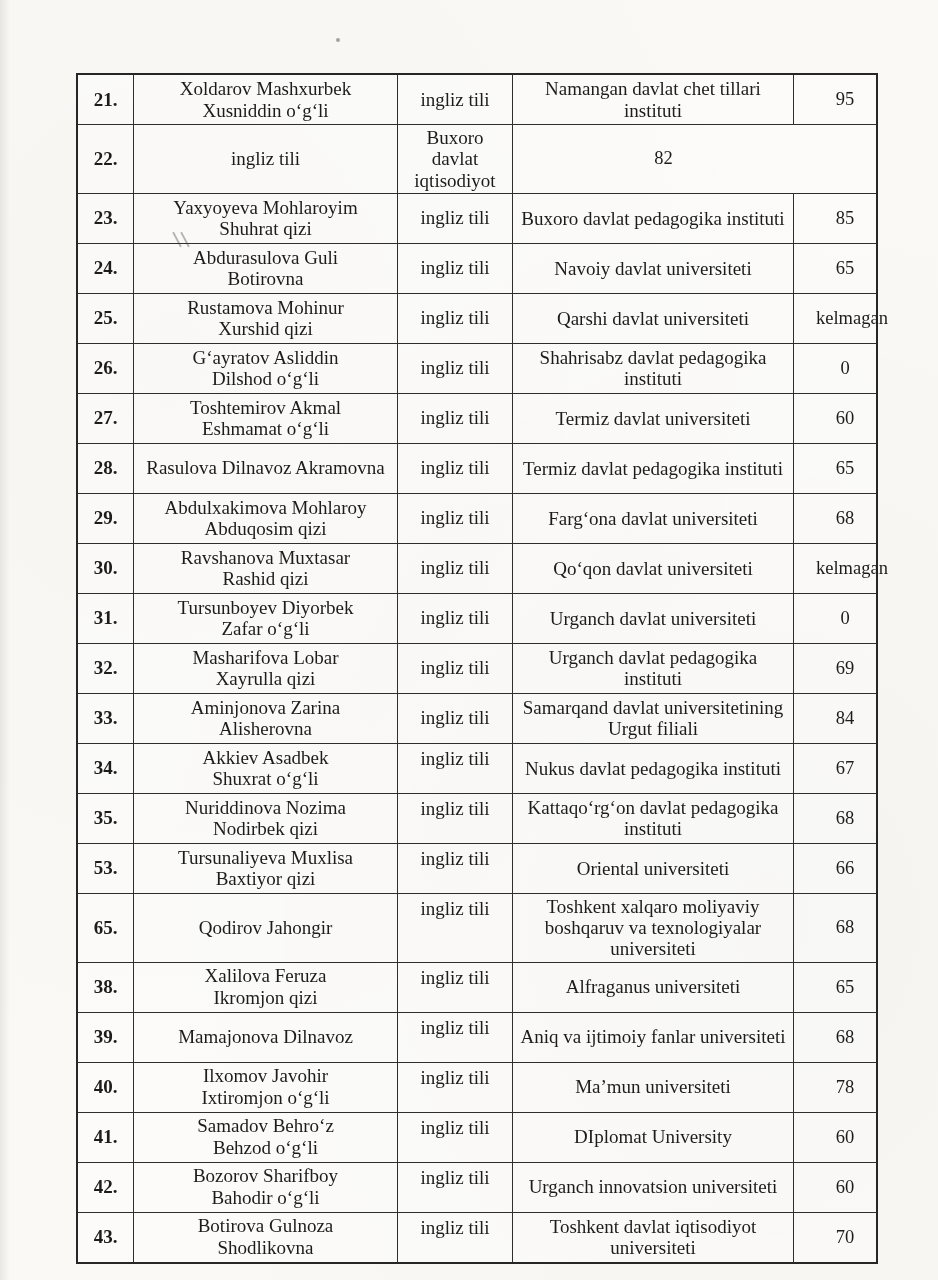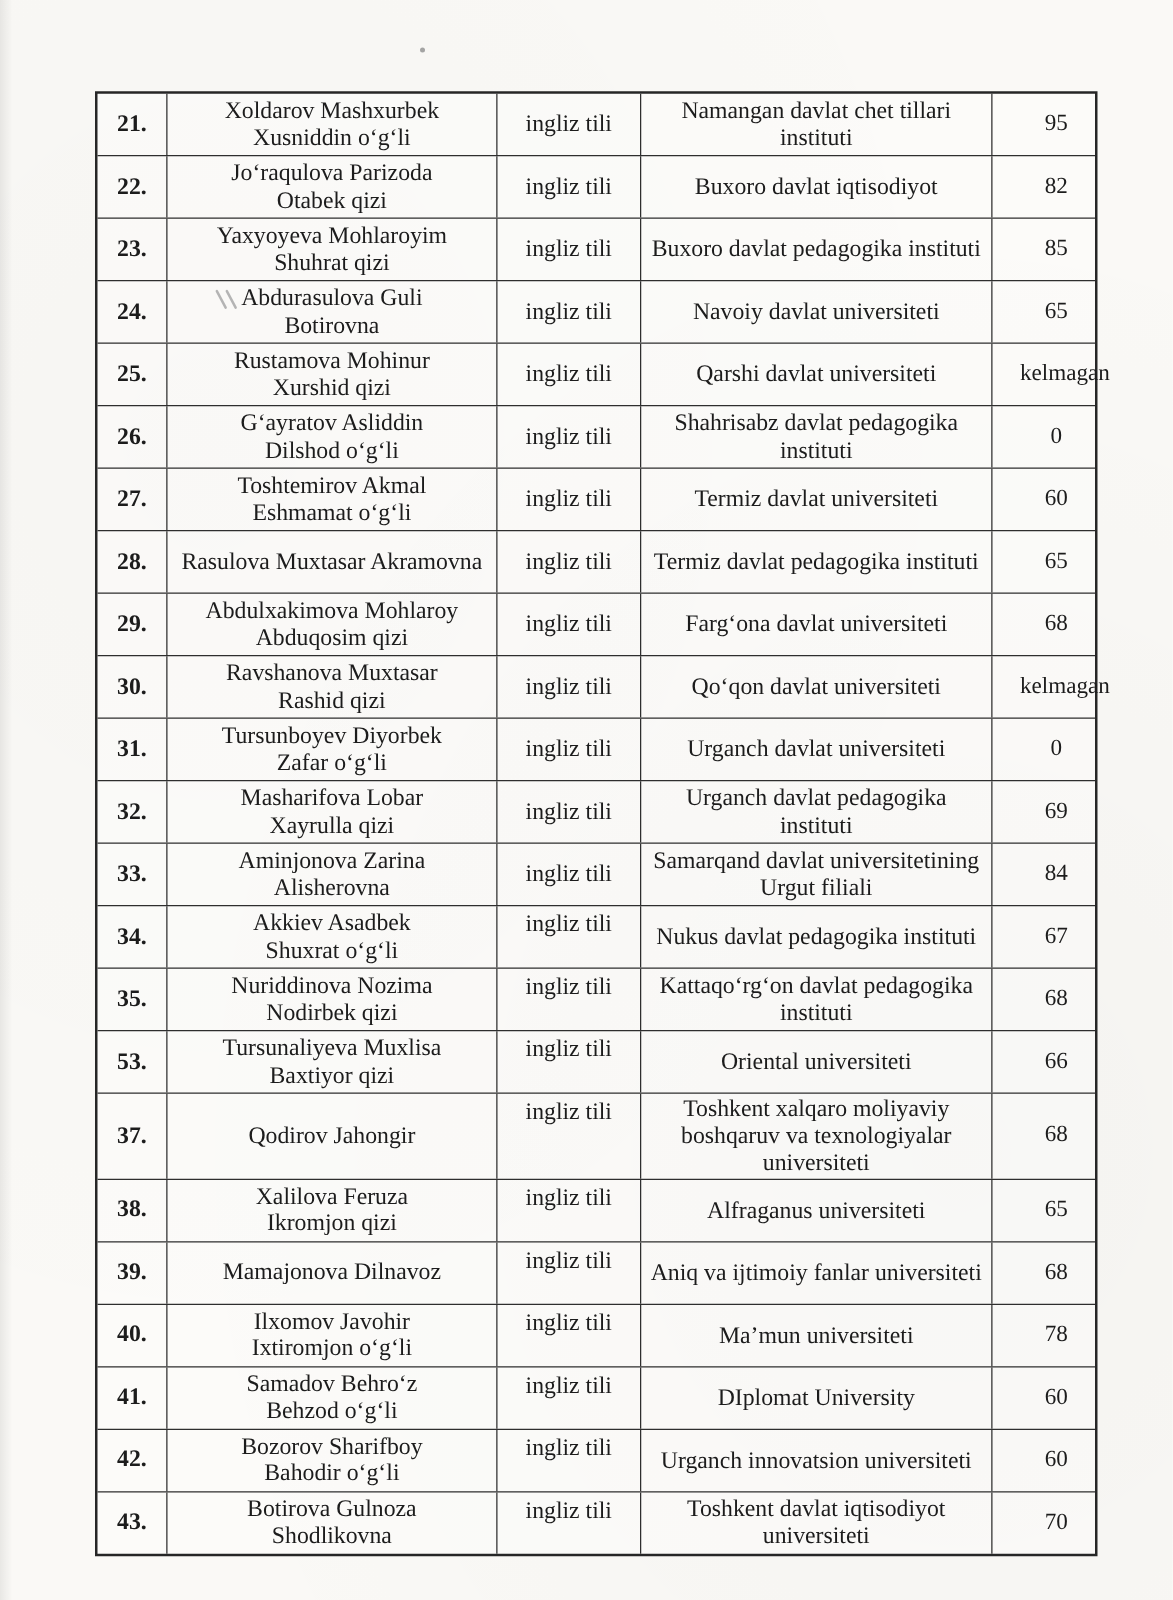--- a/index.html
+++ b/index.html
@@ -68,22 +68,20 @@
       <div class="row">
         <div class="cell cell-num">21.</div>
         <div class="cell cell-name">Xoldarov Mashxurbek
 Xusniddin o‘g‘li</div>
         <div class="cell cell-subject">ingliz tili</div>
         <div class="cell cell-inst">Namangan davlat chet tillari instituti</div>
         <div class="cell cell-score">95</div>
       </div>
       <div class="row">
         <div class="cell cell-num">22.</div>
-        <div class="cell cell-name">Jo‘raqulova Parizoda
-Otabek qizi</div>
         <div class="cell cell-subject">ingliz tili</div>
         <div class="cell cell-inst">Buxoro davlat iqtisodiyot</div>
         <div class="cell cell-score">82</div>
       </div>
       <div class="row">
         <div class="cell cell-num">23.</div>
         <div class="cell cell-name">Yaxyoyeva Mohlaroyim
 Shuhrat qizi</div>
         <div class="cell cell-subject">ingliz tili</div>
         <div class="cell cell-inst">Buxoro davlat pedagogika instituti</div>
@@ -116,21 +114,21 @@
       <div class="row">
         <div class="cell cell-num">27.</div>
         <div class="cell cell-name">Toshtemirov Akmal
 Eshmamat o‘g‘li</div>
         <div class="cell cell-subject">ingliz tili</div>
         <div class="cell cell-inst">Termiz davlat universiteti</div>
         <div class="cell cell-score">60</div>
       </div>
       <div class="row">
         <div class="cell cell-num">28.</div>
-        <div class="cell cell-name">Rasulova Muxtasar Akramovna</div>
+        <div class="cell cell-name">Rasulova Dilnavoz Akramovna</div>
         <div class="cell cell-subject">ingliz tili</div>
         <div class="cell cell-inst">Termiz davlat pedagogika instituti</div>
         <div class="cell cell-score">65</div>
       </div>
       <div class="row">
         <div class="cell cell-num">29.</div>
         <div class="cell cell-name">Abdulxakimova Mohlaroy
 Abduqosim qizi</div>
         <div class="cell cell-subject">ingliz tili</div>
         <div class="cell cell-inst">Farg‘ona davlat universiteti</div>
@@ -186,21 +184,21 @@
       </div>
       <div class="row">
         <div class="cell cell-num">53.</div>
         <div class="cell cell-name">Tursunaliyeva Muxlisa
 Baxtiyor qizi</div>
         <div class="cell cell-subject subj-top">ingliz tili</div>
         <div class="cell cell-inst">Oriental universiteti</div>
         <div class="cell cell-score">66</div>
       </div>
       <div class="row">
-        <div class="cell cell-num">37.</div>
+        <div class="cell cell-num">65.</div>
         <div class="cell cell-name">Qodirov Jahongir</div>
         <div class="cell cell-subject subj-top">ingliz tili</div>
         <div class="cell cell-inst">Toshkent xalqaro moliyaviy boshqaruv va texnologiyalar universiteti</div>
         <div class="cell cell-score">68</div>
       </div>
       <div class="row">
         <div class="cell cell-num">38.</div>
         <div class="cell cell-name">Xalilova Feruza
 Ikromjon qizi</div>
         <div class="cell cell-subject subj-top">ingliz tili</div>

